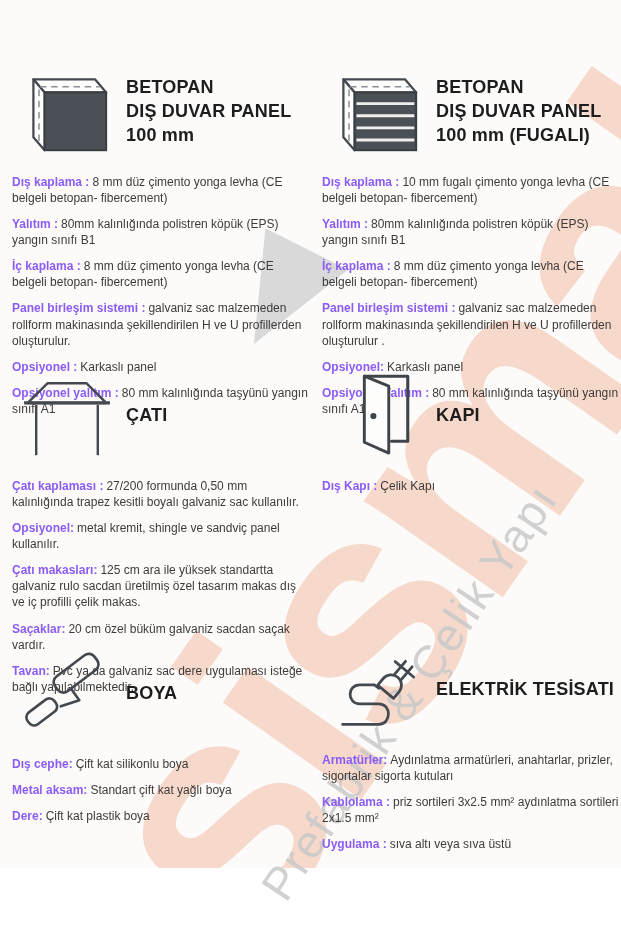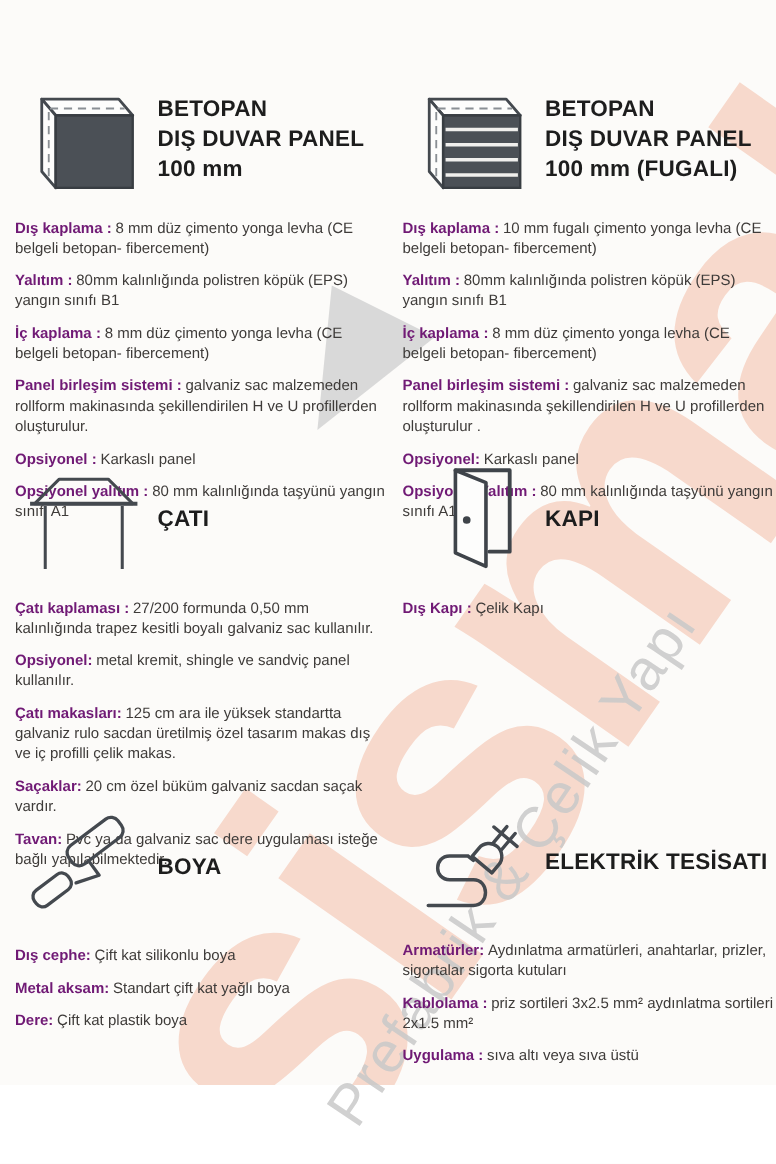--- a/index.html
+++ b/index.html
@@ -32,21 +32,21 @@
   #sec2{left:8px;top:366px;}  #sec3{left:318px;top:366px;}
   #sec4{left:8px;top:644px;}  #sec5{left:318px;top:640px;}
   .header{display:flex;align-items:center;height:100px;margin-bottom:12px;}
   .icon-box{flex:0 0 118px;display:flex;justify-content:center;align-items:center;}
   .title{
     font-weight:700;font-size:18px;line-height:1.32;color:#1d1d1d;
     white-space:pre-line;letter-spacing:.2px;
   }
   .items{padding:0 0 0 4px;}
   .item{margin:0 0 10px 0;font-size:12px;line-height:1.34;color:#3e3b39;}
-  .item b{color:#701a75;margin-right:3px;text-align:right;}
+  .item b{color:#8b5cf6;margin-right:3px;text-align:right;}
 </style>
 </head>
 <body>
 
 <div class="page">
 
   <div class="wm-brand">sismak</div>
   <div class="wm-triangle"></div>
   <div class="wm-tagline">Prefabrik &amp; Çelik Yapı</div>
   <div class="bottom-strip"></div>

